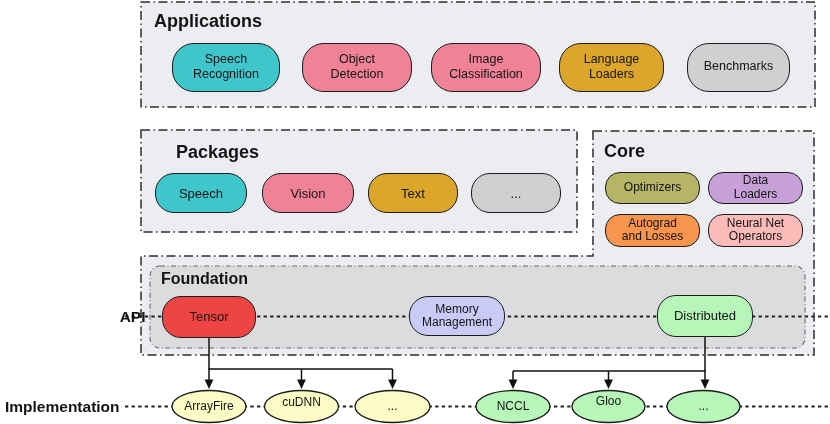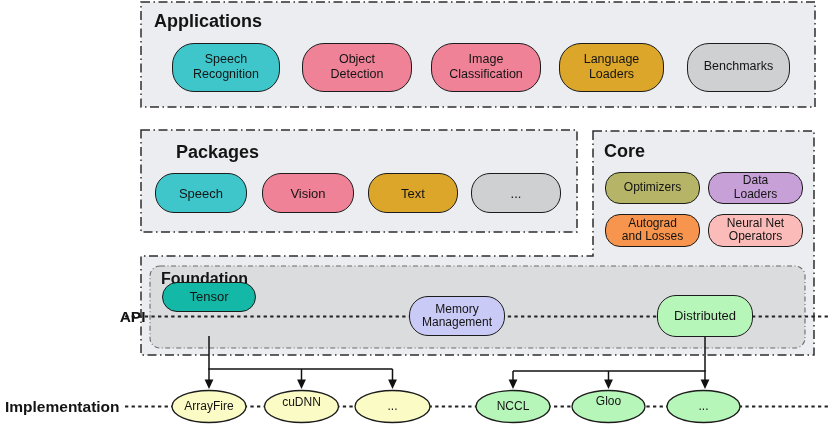--- a/index.html
+++ b/index.html
@@ -94,21 +94,21 @@
   <div class="pill pill-pkg" style="left: 471px; top: 173px; width: 90px; height: 40px; background: rgb(207, 208, 210);">...</div>
 
   <div class="pill pill-core" style="left: 605px; top: 172px; width: 95px; height: 32px; background: rgb(181, 180, 103);">Optimizers</div>
   <div class="pill pill-core" style="left: 708px; top: 171.5px; width: 95px; height: 32.5px; background: rgb(198, 160, 214);">Data
 Loaders</div>
   <div class="pill pill-core" style="left: 605px; top: 214px; width: 95px; height: 32.5px; background: rgb(247, 148, 77);">Autograd
 and Losses</div>
   <div class="pill pill-core" style="left: 708px; top: 214px; width: 95px; height: 32.5px; background: rgb(251, 188, 185);">Neural Net
 Operators</div>
 
-  <div class="pill pill-fnd" style="left: 162px; top: 282px; width: 94px; height: 30px; background: #14b8a6;">Tensor</div>
+  <div class="pill pill-fnd" style="left: 162px; top: 296px; width: 94px; height: 42px; background: #ef4444;">Tensor</div>
   <div class="pill pill-fnd" style="left: 657px; top: 295px; width: 96px; height: 42px; background: rgb(183, 246, 185);">Distributed</div>
   <div class="pill pill-fnd two-line" style="left: 409px; top: 296px; width: 96px; height: 40px; background: rgb(202, 202, 246);">Memory
 Management</div>
 
   <div class="ellipse-label" style="left:172px;top:391px;width:74px;height:31px;">ArrayFire</div>
   <div class="ellipse-label" style="left:264.5px;top:391px;width:74px;height:23px;">cuDNN</div>
   <div class="ellipse-label" style="left:355px;top:391px;width:75px;height:31px;">...</div>
   <div class="ellipse-label" style="left:476px;top:391px;width:74px;height:31px;">NCCL</div>
   <div class="ellipse-label" style="left:572px;top:391px;width:73px;height:21px;">Gloo</div>
   <div class="ellipse-label" style="left:667px;top:391px;width:73px;height:31px;">...</div>

